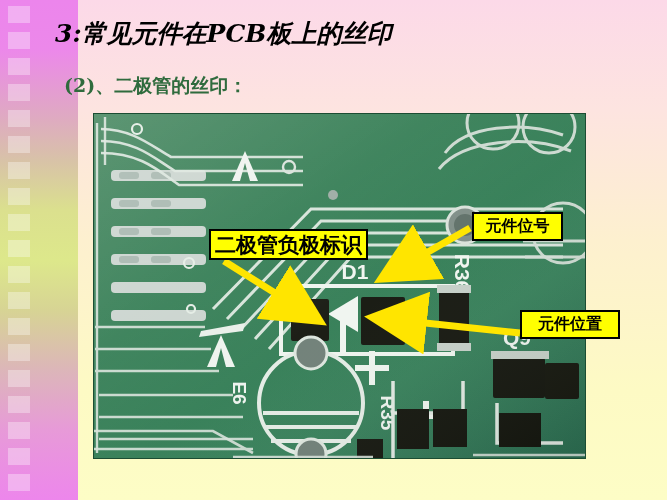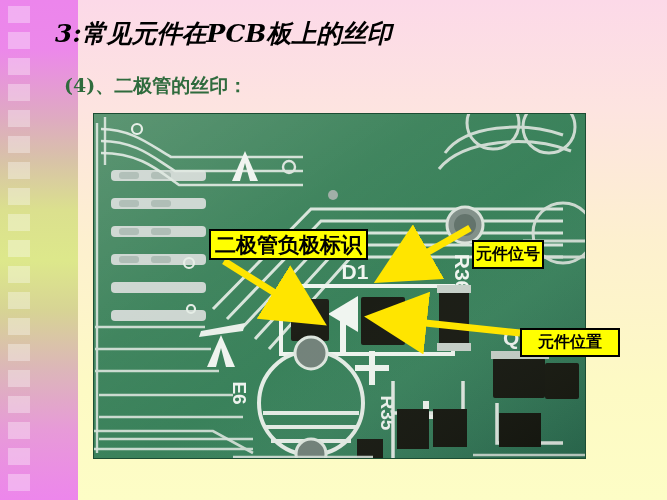--- a/index.html
+++ b/index.html
@@ -50,22 +50,22 @@
   .anno{
     position:absolute;
     background:#ffff00;border:2px solid #000;
     font-family:"DejaVu Sans","Liberation Sans",sans-serif;
     font-weight:bold;color:#000;
     display:flex;align-items:center;justify-content:center;
     box-sizing:border-box;white-space:nowrap;
     pointer-events:auto;
   }
   #anno-cathode{left:209px;top:229px;width:159px;height:31px;font-size:21px;}
-  #anno-desig  {left:472px;top:212px;width:72px;height:29px;font-size:16px;margin-top:28px;}
-  #anno-pos    {left:520px;top:328px;width:100px;height:29px;font-size:16px;}
+  #anno-desig  {left:472px;top:212px;width:91px;height:29px;font-size:16px;}
+  #anno-pos    {left:520px;top:310px;width:100px;height:29px;font-size:16px;}
 </style>
 </head>
 <body>
 
 <div id="slide">
 
   <div class="left-band">
     <div class="film-strip" id="film-strip">
         <div class="film-sq" style="top: 6px;"></div>
         <div class="film-sq" style="top: 32px;"></div>
@@ -84,21 +84,21 @@
         <div class="film-sq" style="top: 370px;"></div>
         <div class="film-sq" style="top: 396px;"></div>
         <div class="film-sq" style="top: 422px;"></div>
         <div class="film-sq" style="top: 448px;"></div>
         <div class="film-sq" style="top: 474px;"></div>
       </div>
   </div>
 
   <div class="title">3:常见元件在PCB板上的丝印</div>
 
-  <div class="subtitle">(4)、二极管的丝印：</div>
+  <div class="subtitle">(2)、二极管的丝印：</div>
 
   <div class="photo">
     <svg class="pcb-svg" viewBox="0 0 493 346" preserveAspectRatio="none">
       <defs>
         <linearGradient id="boardG" x1="0" y1="0" x2="1" y2="1">
           <stop offset="0%" stop-color="#3a7f55"></stop>
           <stop offset="35%" stop-color="#2f7a50"></stop>
           <stop offset="70%" stop-color="#37805a"></stop>
           <stop offset="100%" stop-color="#2c6e52"></stop>
         </linearGradient>

